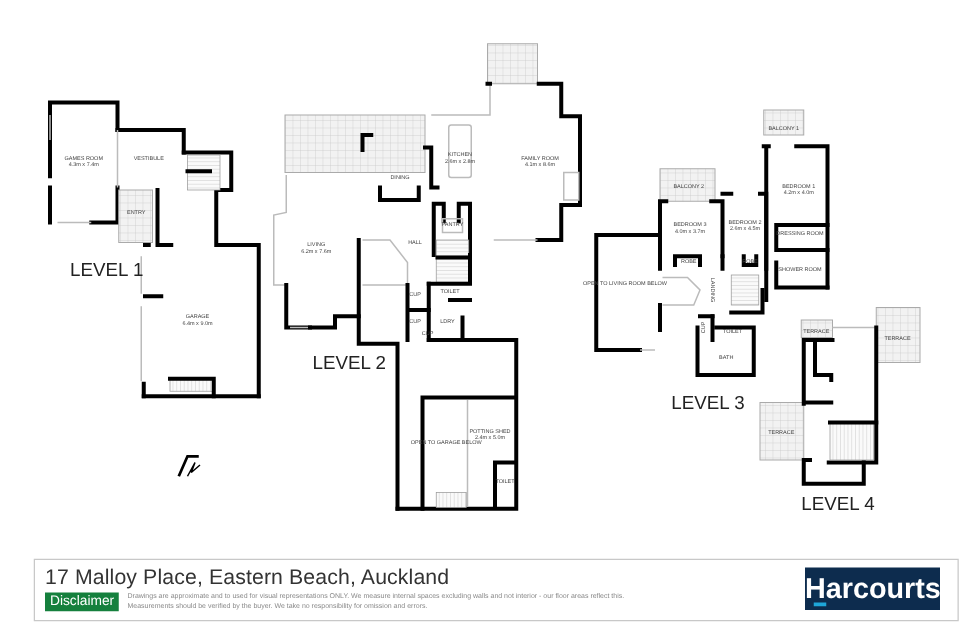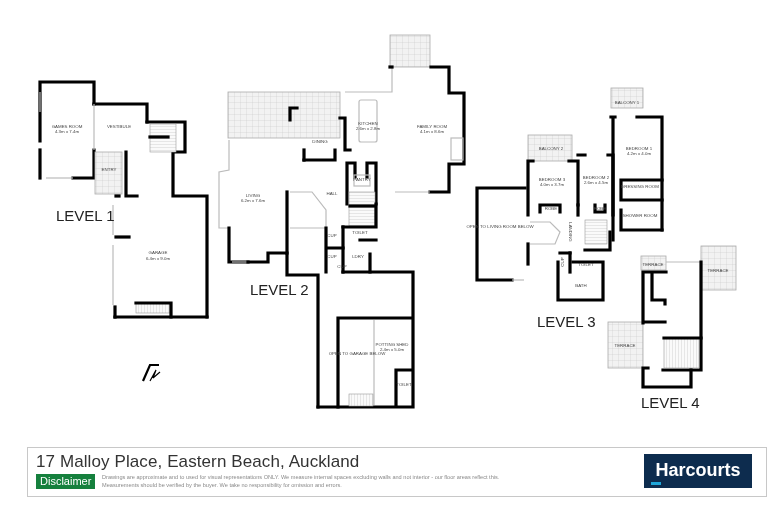--- a/index.html
+++ b/index.html
@@ -8,21 +8,21 @@
   .lbl { font-family:"Liberation Sans", sans-serif; fill:#444; font-size:4.4px; text-anchor:middle; }
   .lvl { font-family:"Liberation Sans", sans-serif; fill:#222; font-size:15px; }
   .wall { stroke:#000; stroke-width:3.2; fill:none; stroke-linecap:square; }
   .thin { stroke:#bbb; stroke-width:1.2; fill:none; }
   .grid { fill:url(#tile); stroke:#aaa; stroke-width:0.8; }
   .stair { fill:url(#stairs); stroke:#999; stroke-width:0.6; }
   .footer { position:absolute; left:27px; top:447px; width:740px; height:50px; border:1.5px solid #c8c8c8; box-sizing:border-box; background:#fff; }
   .addr { position:absolute; left:8px; top:4px; font-size:17px; color:#333; letter-spacing:0.1px; }
   .disc-tag { position:absolute; left:8px; top:26px; background:#15803d; color:#fff; font-size:11px; padding:0 4px; height:15px; line-height:15px; }
   .disc-text { position:absolute; left:74px; top:25px; font-size:5.6px; color:#8a8a8a; line-height:8px; width:480px; }
-  .logo { position:absolute; right:14px; top:6px; width:108px; height:34px; background:#0d2c4e; color:#fff; font-size:18px; font-weight:bold; text-align:center; line-height:32px; }
+  .logo { position:absolute; right:14px; top:6px; width:108px; height:34px; background:#0d2c4e; color:#fff; font-size:23px; font-weight:bold; text-align:center; line-height:32px; }
   .logo-bar { position:absolute; left:7px; bottom:3px; width:10px; height:3px; background:#1ea6d9; }
 </style>
 </head>
 <body>
 
 <svg id="plan" viewBox="0 0 768 440" xmlns="http://www.w3.org/2000/svg">
   <defs>
     <pattern id="tile" width="6" height="6" patternUnits="userSpaceOnUse">
       <rect width="6" height="6" fill="#f2f2f2"></rect>
       <path d="M6 0 L0 0 0 6" fill="none" stroke="#c9c9c9" stroke-width="0.6"></path>

